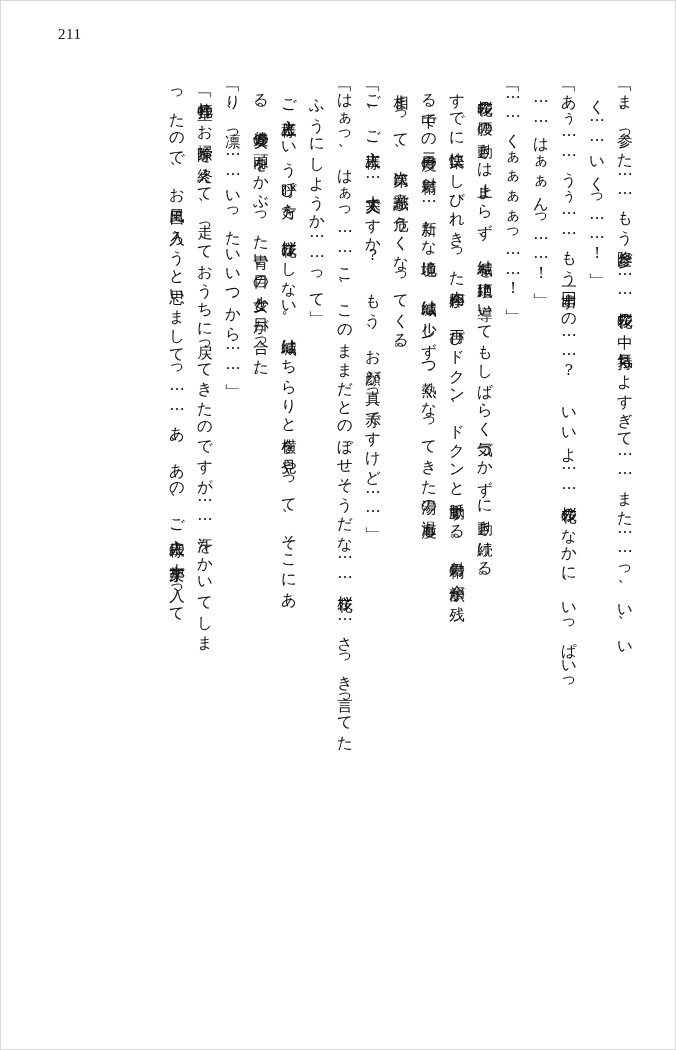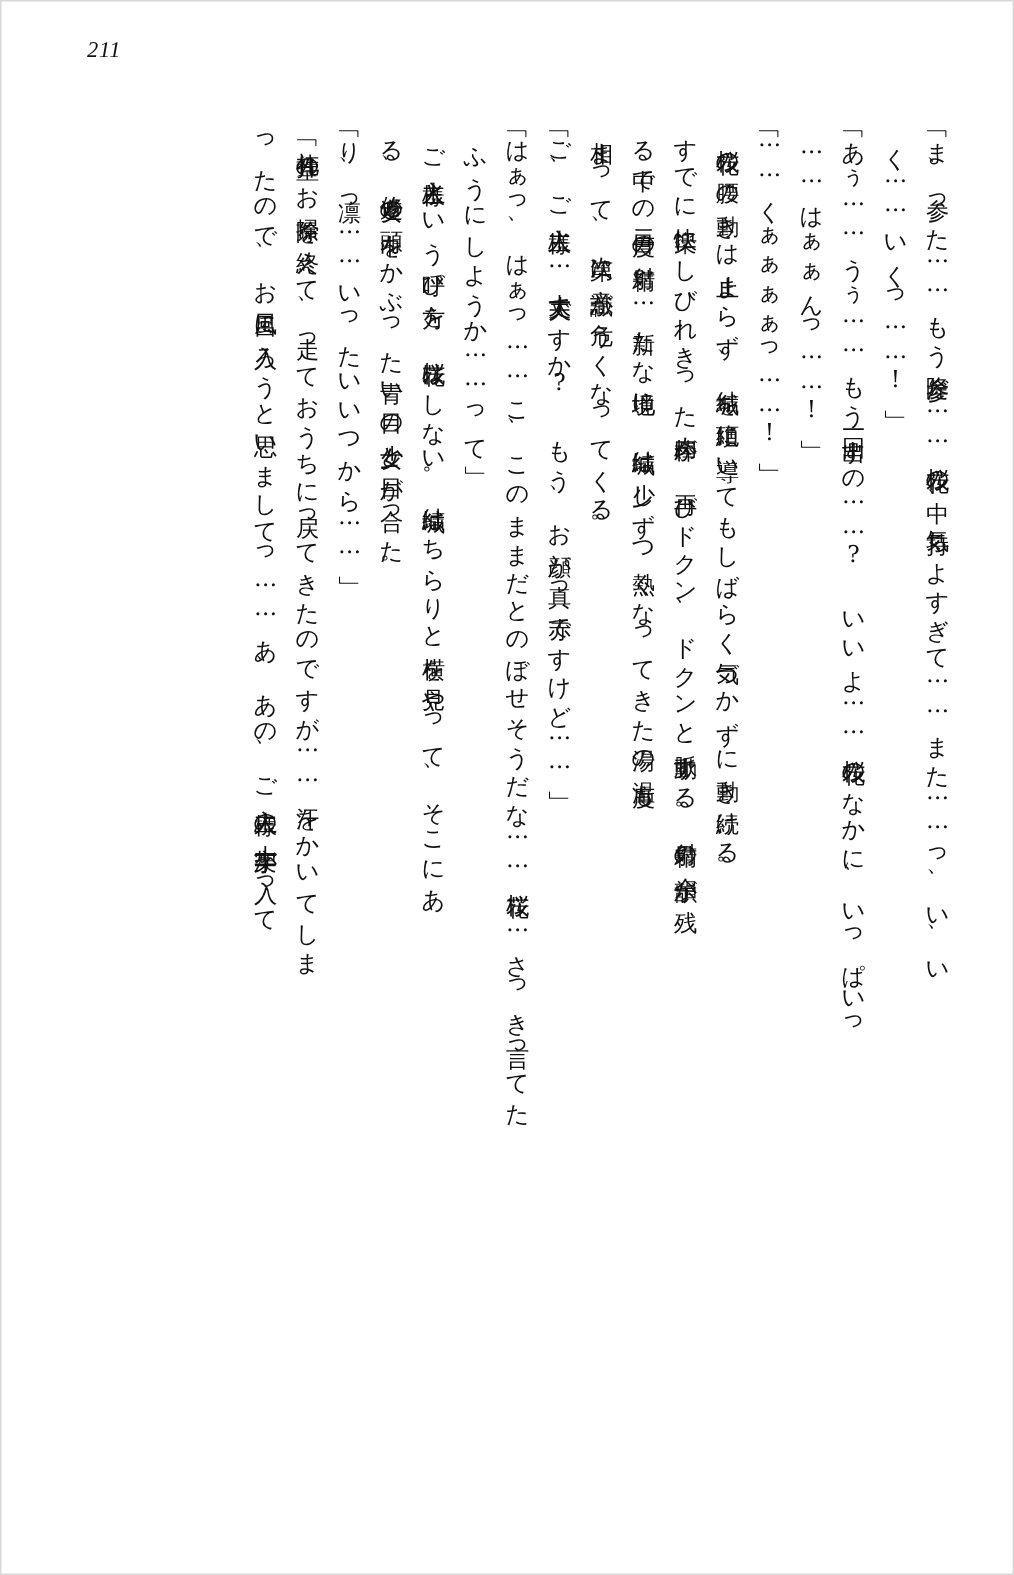--- a/index.html
+++ b/index.html
@@ -27,21 +27,20 @@
     height: 1050px;
     border: 1px solid #d8d8d8;
     box-sizing: border-box;
     pointer-events: none;
   }
   .page-number {
     position: absolute;
     left: 58px;
     top: 26px;
     font-family: "Liberation Serif", "DejaVu Serif", serif;
-    font-style: italic;
     font-size: 15px;
     color: #111111;
     letter-spacing: 0.5px;
   }
   
   .text-body {
     position: absolute;
     top: 82px;
     right: 44px;
     left: 44px;

